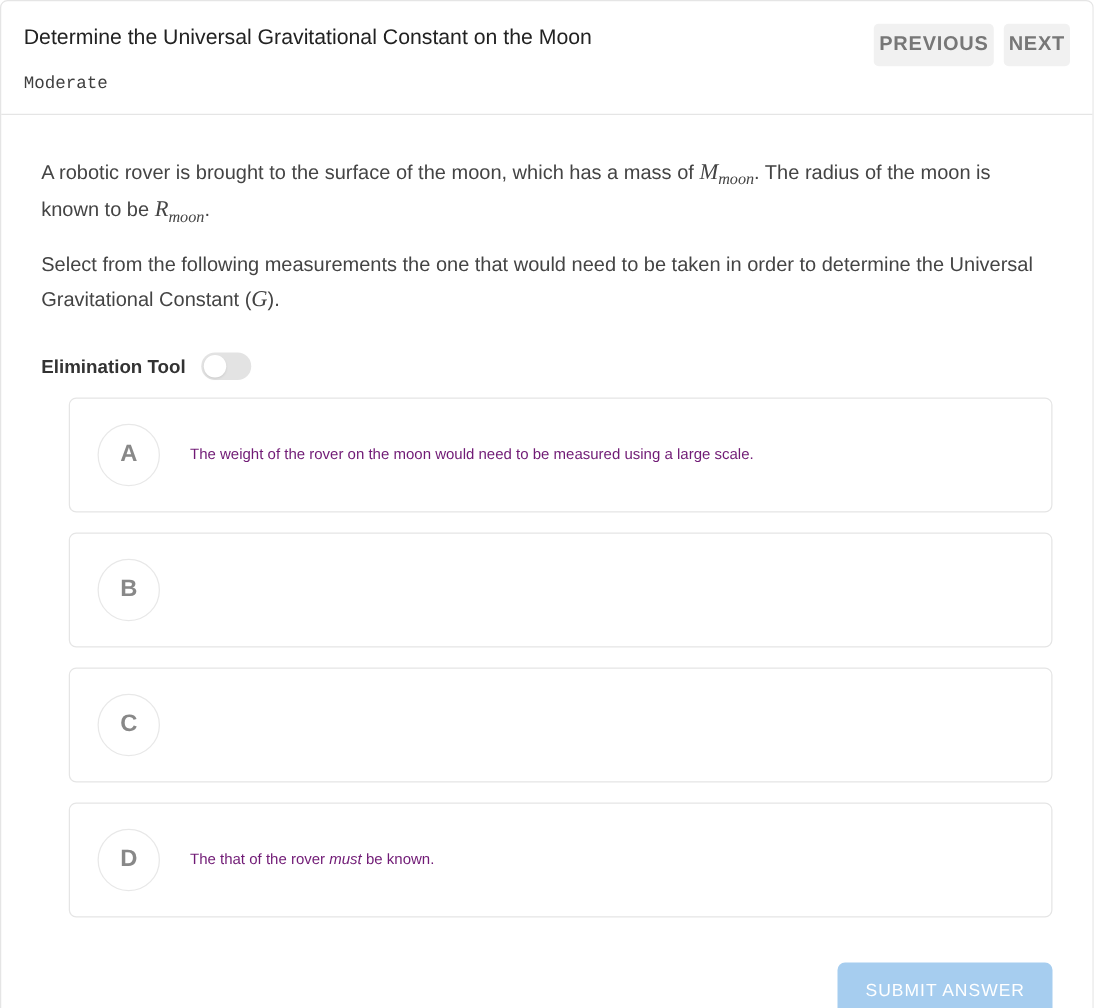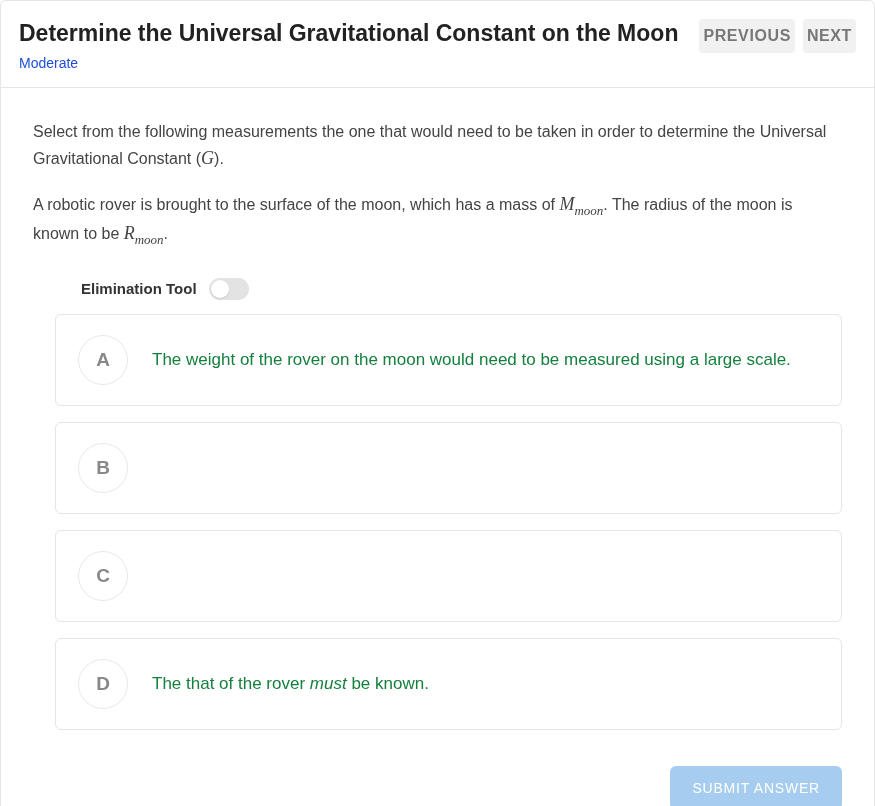--- a/index.html
+++ b/index.html
@@ -15,29 +15,30 @@
   background: #fff;
 }
 .card-header {
   display: flex;
   justify-content: space-between;
   align-items: flex-start;
   padding: 18px 18px 16px 18px;
   border-bottom: 1px solid #e5e5e5;
 }
 .title-block .title {
-  font-size: 23px;
-  font-weight: 700;
+  font-size: 17px;
+  font-weight: 400;
   color: #222;
   line-height: 1.3;
 }
 .title-block .difficulty {
   font-size: 14px;
-  color: #1d4ed8;
-  margin-top: 6px;
+  color: #404040;
+  margin-top: 18px;
+  font-family: Liberation Mono, monospace;
 }
 .nav-buttons {
   display: flex;
   gap: 8px;
 }
 .nav-btn {
   background: #f1f1f1;
   color: #777;
   border: none;
   border-radius: 4px;
@@ -66,21 +67,20 @@
   display: flex;
   align-items: center;
   gap: 12px;
   margin-top: 28px;
   margin-bottom: 14px;
 }
 .elim-label {
   font-size: 15px;
   font-weight: 700;
   color: #333;
-  margin-left: 48px;
 }
 .toggle {
   width: 40px;
   height: 22px;
   background: #e3e3e3;
   border-radius: 11px;
   position: relative;
   cursor: pointer;
 }
 .toggle-knob {
@@ -109,22 +109,22 @@
   border: 1px solid #e8e8e8;
   border-radius: 50%;
   display: flex;
   align-items: center;
   justify-content: center;
   font-size: 19px;
   font-weight: 600;
   color: #888;
 }
 .option-text {
-  font-size: 17px;
-  color: #15803d;
+  font-size: 12px;
+  color: #701a75;
   line-height: 1.45;
 }
 .option-text em { font-style: italic; }
 .submit-row {
   display: flex;
   justify-content: flex-end;
   margin-top: 36px;
 }
 .submit-btn {
   background: #a6cdef;
@@ -150,24 +150,24 @@
     <div class="nav-buttons">
       <button class="nav-btn">PREVIOUS</button>
       <button class="nav-btn">NEXT</button>
     </div>
   </div>
 
   <div class="card-body">
 
     <div class="prompt">
       <p>
-        <span>Select from the following measurements the one that would need to be taken in order to determine the Universal Gravitational Constant (</span><span class="mathvar">G</span><span>).</span>
+        <span>A robotic rover is brought to the surface of the moon, which has a mass of </span><span class="mathvar"><span>M</span><sub>moon</sub></span><span>. The radius of the moon is known to be </span><span class="mathvar"><span>R</span><sub>moon</sub></span><span>.</span>
       </p>
       <p>
-        <span>A robotic rover is brought to the surface of the moon, which has a mass of </span><span class="mathvar"><span>M</span><sub>moon</sub></span><span>. The radius of the moon is known to be </span><span class="mathvar"><span>R</span><sub>moon</sub></span><span>.</span>
+        <span>Select from the following measurements the one that would need to be taken in order to determine the Universal Gravitational Constant (</span><span class="mathvar">G</span><span>).</span>
       </p>
     </div>
 
     <div class="elim-row">
       <span class="elim-label">Elimination Tool</span>
       <div class="toggle">
         <div class="toggle-knob"></div>
       </div>
     </div>
 

